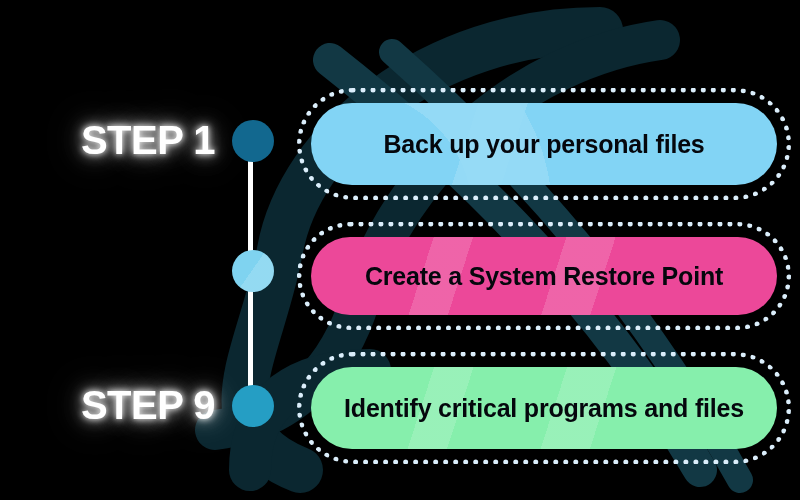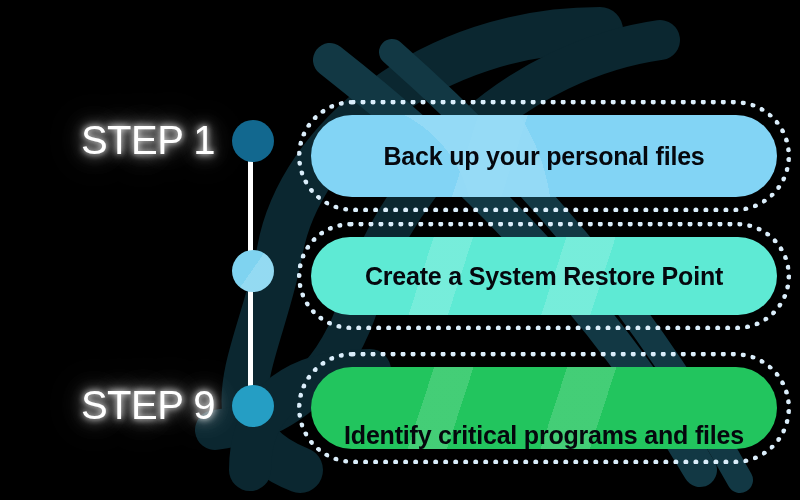--- a/index.html
+++ b/index.html
@@ -30,21 +30,21 @@
   }
 
   
   .step-label {
     position: absolute;
     left: 0;
     width: 215px;
     text-align: right;
     color: #ffffff;
     font-family: "Liberation Sans", sans-serif;
-    font-weight: normal;
+    font-weight: bold;
     font-size: 40px;
     letter-spacing: -0.5px;
     line-height: 1;
     text-shadow:
       0 0 6px rgba(255,255,255,0.95),
       0 0 14px rgba(255,255,255,0.70),
       0 0 26px rgba(255,255,255,0.45),
       0 0 44px rgba(255,255,255,0.25);
     white-space: nowrap;
   }
@@ -88,21 +88,21 @@
         rgba(255,255,255,0.16) 48%,
         rgba(255,255,255,0.16) 100%);
   }
 
   
   .pill-wrap {
     position: absolute;
     left: 297px;
     width: 494px;
   }
-  .pill-wrap.p1 { top: 100px;  height: 112px; }
+  .pill-wrap.p1 { top: 88px;  height: 112px; }
   .pill-wrap.p2 { top: 222px; height: 108px; }
   .pill-wrap.p3 { top: 352px; height: 112px; }
 
   .pill-dots {
     position: absolute;
     inset: 0;
     border: 5px dotted #dbeefb;
     border-radius: 999px;
   }
 
@@ -197,29 +197,29 @@
     <div class="pill-dots" style="border-color: rgb(219, 238, 251);"></div>
     <div class="pill-body" style="background: rgb(130, 212, 245);">
       <div class="pill-sheen"></div>
       <div class="pill-text" style="color: rgb(5, 7, 13);">Back up your personal files</div>
     </div>
   </div>
 
   <div class="node n2" style="background: rgb(127, 211, 240);"></div>
   <div class="pill-wrap p2">
     <div class="pill-dots" style="border-color: rgb(219, 238, 251);"></div>
-    <div class="pill-body" style="background: #5eead4;">
+    <div class="pill-body" style="background: #ec4899;">
       <div class="pill-sheen"></div>
       <div class="pill-text" style="color: rgb(5, 7, 13);">Create a System Restore Point</div>
     </div>
   </div>
 
   <div class="step-label s3">STEP 9</div>
   <div class="node n3" style="background: rgb(37, 158, 196);"></div>
   <div class="pill-wrap p3">
     <div class="pill-dots" style="border-color: rgb(219, 238, 251);"></div>
-    <div class="pill-body" style="background: #22c55e; align-items: flex-end;">
+    <div class="pill-body" style="background: #86efac;">
       <div class="pill-sheen"></div>
       <div class="pill-text" style="color: rgb(5, 7, 13);">Identify critical programs and files</div>
     </div>
   </div>
 
 </div>
 
 </body></html>

